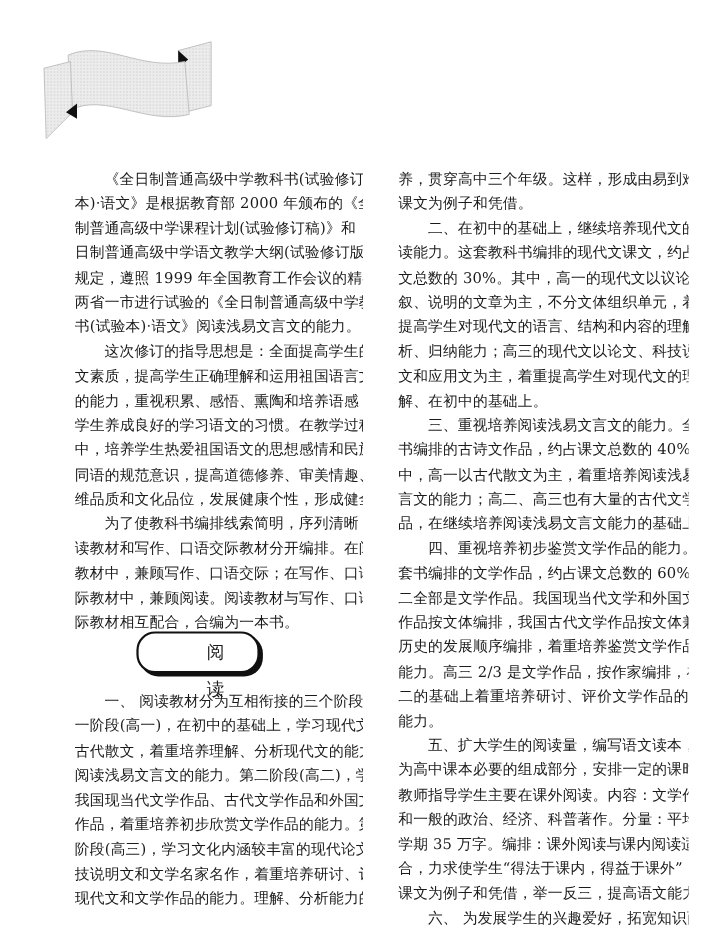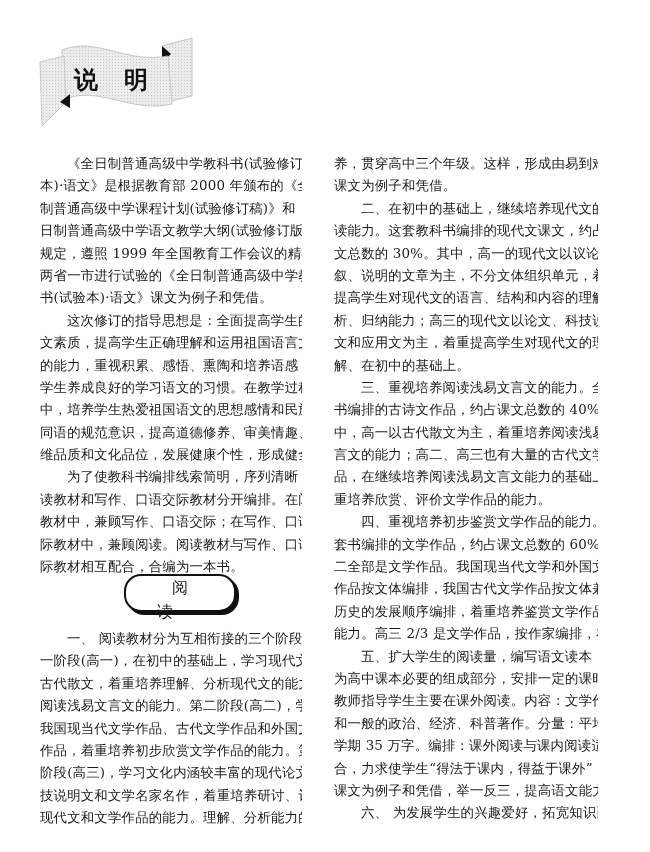--- a/index.html
+++ b/index.html
@@ -3,33 +3,33 @@
 <meta charset="utf-8">
 <style>
   html, body { margin:0; padding:0; background:#ffffff; }
   body { width:650px; height:852px; position:relative; overflow:hidden;
          font-family:"DejaVu Serif","Liberation Serif",serif; color:#1a1a1a; }
   .banner { position:absolute; left:36px; top:34px; width:160px; height:96px; }
   .banner svg { position:absolute; left:0; top:0; }
   .banner-title { position:absolute; left:38px; top:30px; width:96px;
          font-family:"DejaVu Sans","Liberation Sans",sans-serif; font-weight:bold;
          font-size:24px; letter-spacing:26px; color:#111; white-space:nowrap; }
-  .col { position:absolute; top:153px; }
+  .col { position:absolute; top:153px;margin-left:28px; }
   .col-left { left:40px; width:262px; }
   .col-right { left:334px; width:264px; }
   .line { display:block; height:22.4px; line-height:22.4px; font-size:13.4px;
           text-align:justify; text-align-last:justify; white-space:nowrap;
           overflow:hidden; letter-spacing:0.2px; }
   .line.indent { padding-left:27px; }
   .line.last { text-align-last:left; }
   .section-pill { position:absolute; left:124px; top:574px; width:108px; height:34px;
           border:2px solid #111; border-radius:17px; background:#fff;
           box-shadow:3px 3px 0 #111; }
   .section-pill-label { position:absolute; left:0; top:0; width:100%; height:100%;
-          line-height:24px; text-align:center; font-size:16px; letter-spacing:30px;
+          line-height:34px; text-align:right; font-size:16px; letter-spacing:30px;
           text-indent:30px; font-family:"DejaVu Serif","Liberation Serif",serif; }
 </style>
 </head>
 <body>
 
 <div class="banner">
   <svg width="160" height="96" viewBox="0 0 160 96">
     <defs>
       <pattern id="dots" width="3" height="3" patternUnits="userSpaceOnUse">
         <rect width="3" height="3" fill="#ececec"></rect>
@@ -38,31 +38,30 @@
     </defs>
 
     <path d="M126 12 L156 4 L156 62 L132 68 Z" fill="url(#dots)" stroke="#bbb" stroke-width="0.8"></path>
     <polygon points="126,12 135,20 126,28" fill="#111"></polygon>
 
     <path d="M26 16 C60 2, 90 30, 132 22 L136 70 C96 80, 60 50, 28 66 Z" fill="url(#dots)" stroke="#bbb" stroke-width="0.8"></path>
 
     <path d="M4 28 L28 22 L30 68 L6 92 Z" fill="url(#dots)" stroke="#bbb" stroke-width="0.8"></path>
     <polygon points="34,60 24,68 34,74" fill="#111"></polygon>
   </svg>
-  <div class="banner-title">说明</div>
 </div>
 
 <div class="col col-left" id="left-col">
     <span class="line indent">《全日制普通高级中学教科书(试验修订</span>
     <span class="line">本)·语文》是根据教育部 2000 年颁布的《全日</span>
     <span class="line">制普通高级中学课程计划(试验修订稿)》和《全</span>
     <span class="line">日制普通高级中学语文教学大纲(试验修订版)》的</span>
     <span class="line">规定，遵照 1999 年全国教育工作会议的精神，在</span>
     <span class="line">两省一市进行试验的《全日制普通高级中学教科</span>
-    <span class="line last">书(试验本)·语文》课文为例子和凭借。</span>
+    <span class="line last">书(试验本)·语文》阅读浅易文言文的能力。</span>
     <span class="line indent">这次修订的指导思想是：全面提高学生的语</span>
     <span class="line">文素质，提高学生正确理解和运用祖国语言文字</span>
     <span class="line">的能力，重视积累、感悟、熏陶和培养语感，使</span>
     <span class="line">学生养成良好的学习语文的习惯。在教学过程</span>
     <span class="line">中，培养学生热爱祖国语文的思想感情和民族共</span>
     <span class="line">同语的规范意识，提高道德修养、审美情趣、思</span>
     <span class="line">维品质和文化品位，发展健康个性，形成健全</span>
     <span class="line indent">为了使教科书编排线索简明，序列清晰，阅</span>
     <span class="line">读教材和写作、口语交际教材分开编排。在阅读</span>
     <span class="line">教材中，兼顾写作、口语交际；在写作、口语交</span>
@@ -95,27 +94,28 @@
     <span class="line">叙、说明的文章为主，不分文体组织单元，着重</span>
     <span class="line">提高学生对现代文的语言、结构和内容的理解、分</span>
     <span class="line">析、归纳能力；高三的现代文以论文、科技说明</span>
     <span class="line">文和应用文为主，着重提高学生对现代文的理</span>
     <span class="line last">解、在初中的基础上。</span>
     <span class="line indent">三、重视培养阅读浅易文言文的能力。全套</span>
     <span class="line">书编排的古诗文作品，约占课文总数的 40%，其</span>
     <span class="line">中，高一以古代散文为主，着重培养阅读浅易文</span>
     <span class="line">言文的能力；高二、高三也有大量的古代文学作</span>
     <span class="line">品，在继续培养阅读浅易文言文能力的基础上，着</span>
-    <span class="line last">重培养欣赏、评价文学作品的能力。</span>
     <span class="line indent">四、重视培养初步鉴赏文学作品的能力。全</span>
     <span class="line">套书编排的文学作品，约占课文总数的 60%。高</span>
     <span class="line">二全部是文学作品。我国现当代文学和外国文学</span>
     <span class="line">作品按文体编排，我国古代文学作品按文体兼顾</span>
     <span class="line">历史的发展顺序编排，着重培养鉴赏文学作品的</span>
     <span class="line">能力。高三 2/3 是文学作品，按作家编排，在高</span>
+    <span class="line">二的基础上着重培养研讨、评价文学作品的</span>
+    <span class="line last">能力。</span>
     <span class="line indent">五、扩大学生的阅读量，编写语文读本，作</span>
     <span class="line">为高中课本必要的组成部分，安排一定的课时，由</span>
     <span class="line">教师指导学生主要在课外阅读。内容：文学作品</span>
     <span class="line">和一般的政治、经济、科普著作。分量：平均每</span>
     <span class="line">学期 35 万字。编排：课外阅读与课内阅读适当配</span>
     <span class="line">合，力求使学生“得法于课内，得益于课外”，以</span>
     <span class="line last">课文为例子和凭借，举一反三，提高语文能力。</span>
     <span class="line indent">六、 为发展学生的兴趣爱好，拓宽知识面，</span>
   </div>
 

